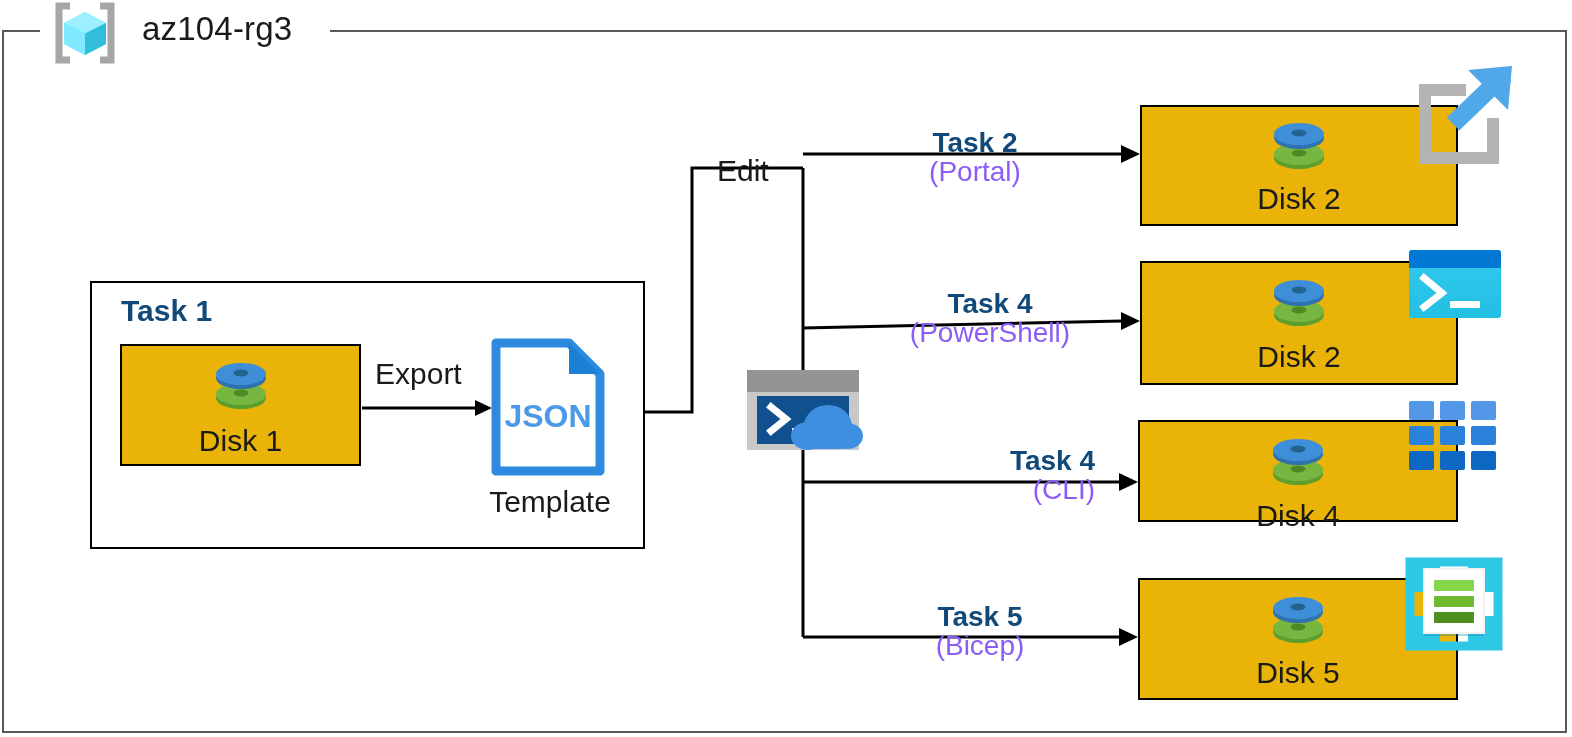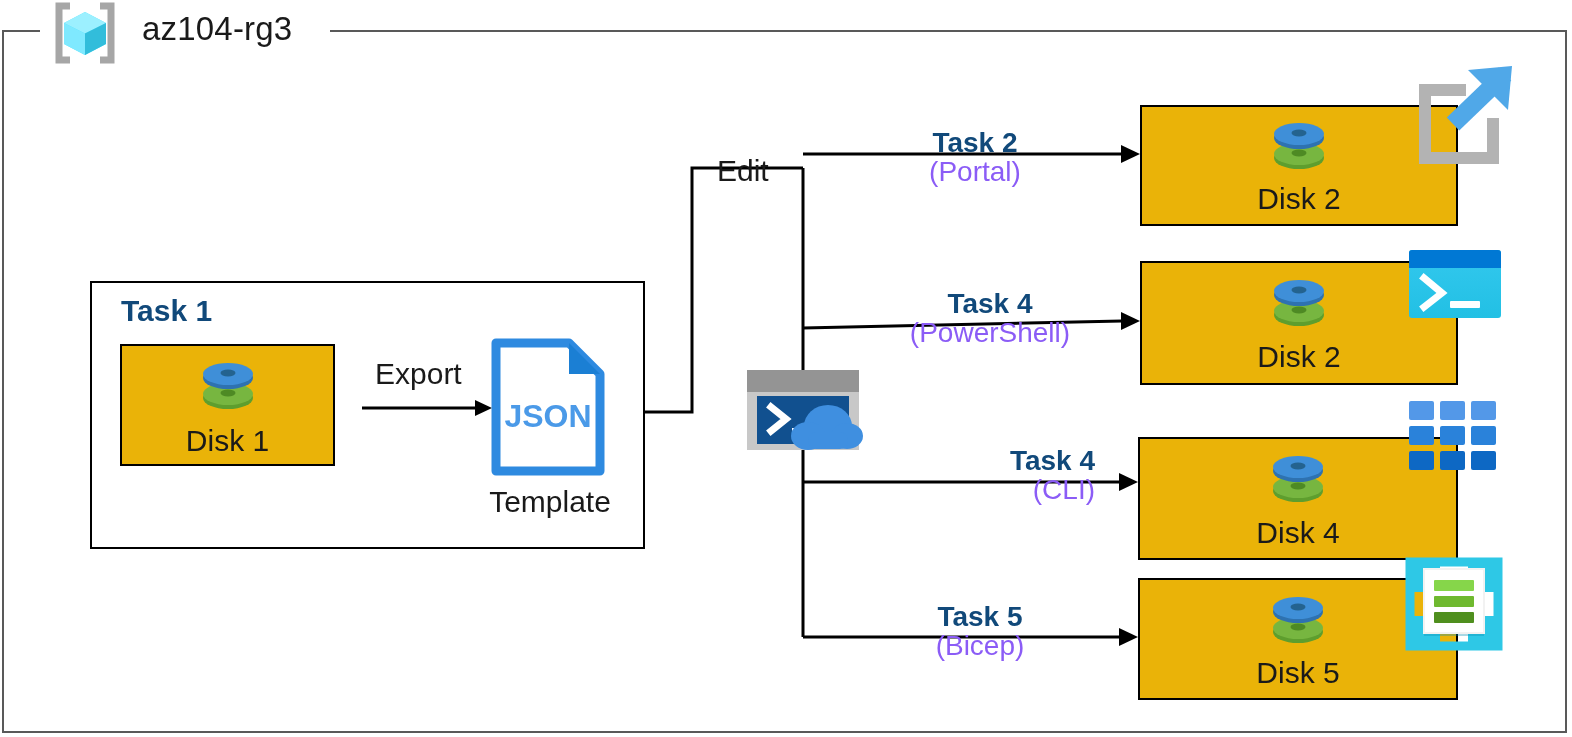--- a/index.html
+++ b/index.html
@@ -90,21 +90,21 @@
     <path d="M803 482 L1120 482" fill="none" stroke="#000" stroke-width="3"></path>
     <polygon points="1138,482 1119,473 1119,491" fill="#000"></polygon>
 
     <path d="M803 637 L1120 637" fill="none" stroke="#000" stroke-width="3"></path>
     <polygon points="1138,637 1119,628 1119,646" fill="#000"></polygon>
   </svg>
 
   <div class="task1-box"></div>
   <div class="task1-label">Task 1</div>
 
-  <div class="disk-box" style="left:120px;top:344px;width:215px;height:122px;">
+  <div class="disk-box" style="left:120px;top:344px;width:241px;height:122px;">
     <span class="disk-icon" style="top:12px;">
       <svg class="disk-glyph" viewBox="0 0 58 62">
         <ellipse cx="29" cy="40" rx="25" ry="11" fill="#5e9e2e"></ellipse>
         <ellipse cx="29" cy="36" rx="25" ry="11" fill="#77b640"></ellipse>
         <ellipse cx="29" cy="35" rx="7.5" ry="3.4" fill="#4e8a24"></ellipse>
         <ellipse cx="29" cy="20" rx="25" ry="11" fill="#2e72b0"></ellipse>
         <ellipse cx="29" cy="16" rx="25" ry="11" fill="#3f8fd8"></ellipse>
         <ellipse cx="29" cy="15" rx="7.5" ry="3.4" fill="#24638f"></ellipse>
       </svg>
     </span>
@@ -201,21 +201,21 @@
       <path d="M15 28 L33 43 L15 57" fill="none" stroke="#fff" stroke-width="7" stroke-linecap="square"></path>
       <rect x="41" y="51" width="30" height="7" rx="1" fill="#fff"></rect>
     </svg>
   </div>
 
   <div class="branch-label" style="left:855px;top:446px;width:240px;text-align:right;">
     <span class="t">Task 4</span>
     <span class="m">(CLI)</span>
   </div>
 
-  <div class="disk-box" style="left:1138px;top:420px;width:320px;height:123px;margin-top:17px;">
+  <div class="disk-box" style="left:1138px;top:420px;width:320px;height:102px;">
     <span class="disk-icon" style="top:12px;">
       <svg class="disk-glyph" viewBox="0 0 58 62">
         <ellipse cx="29" cy="40" rx="25" ry="11" fill="#5e9e2e"></ellipse>
         <ellipse cx="29" cy="36" rx="25" ry="11" fill="#77b640"></ellipse>
         <ellipse cx="29" cy="35" rx="7.5" ry="3.4" fill="#4e8a24"></ellipse>
         <ellipse cx="29" cy="20" rx="25" ry="11" fill="#2e72b0"></ellipse>
         <ellipse cx="29" cy="16" rx="25" ry="11" fill="#3f8fd8"></ellipse>
         <ellipse cx="29" cy="15" rx="7.5" ry="3.4" fill="#24638f"></ellipse>
       </svg>
     </span>

